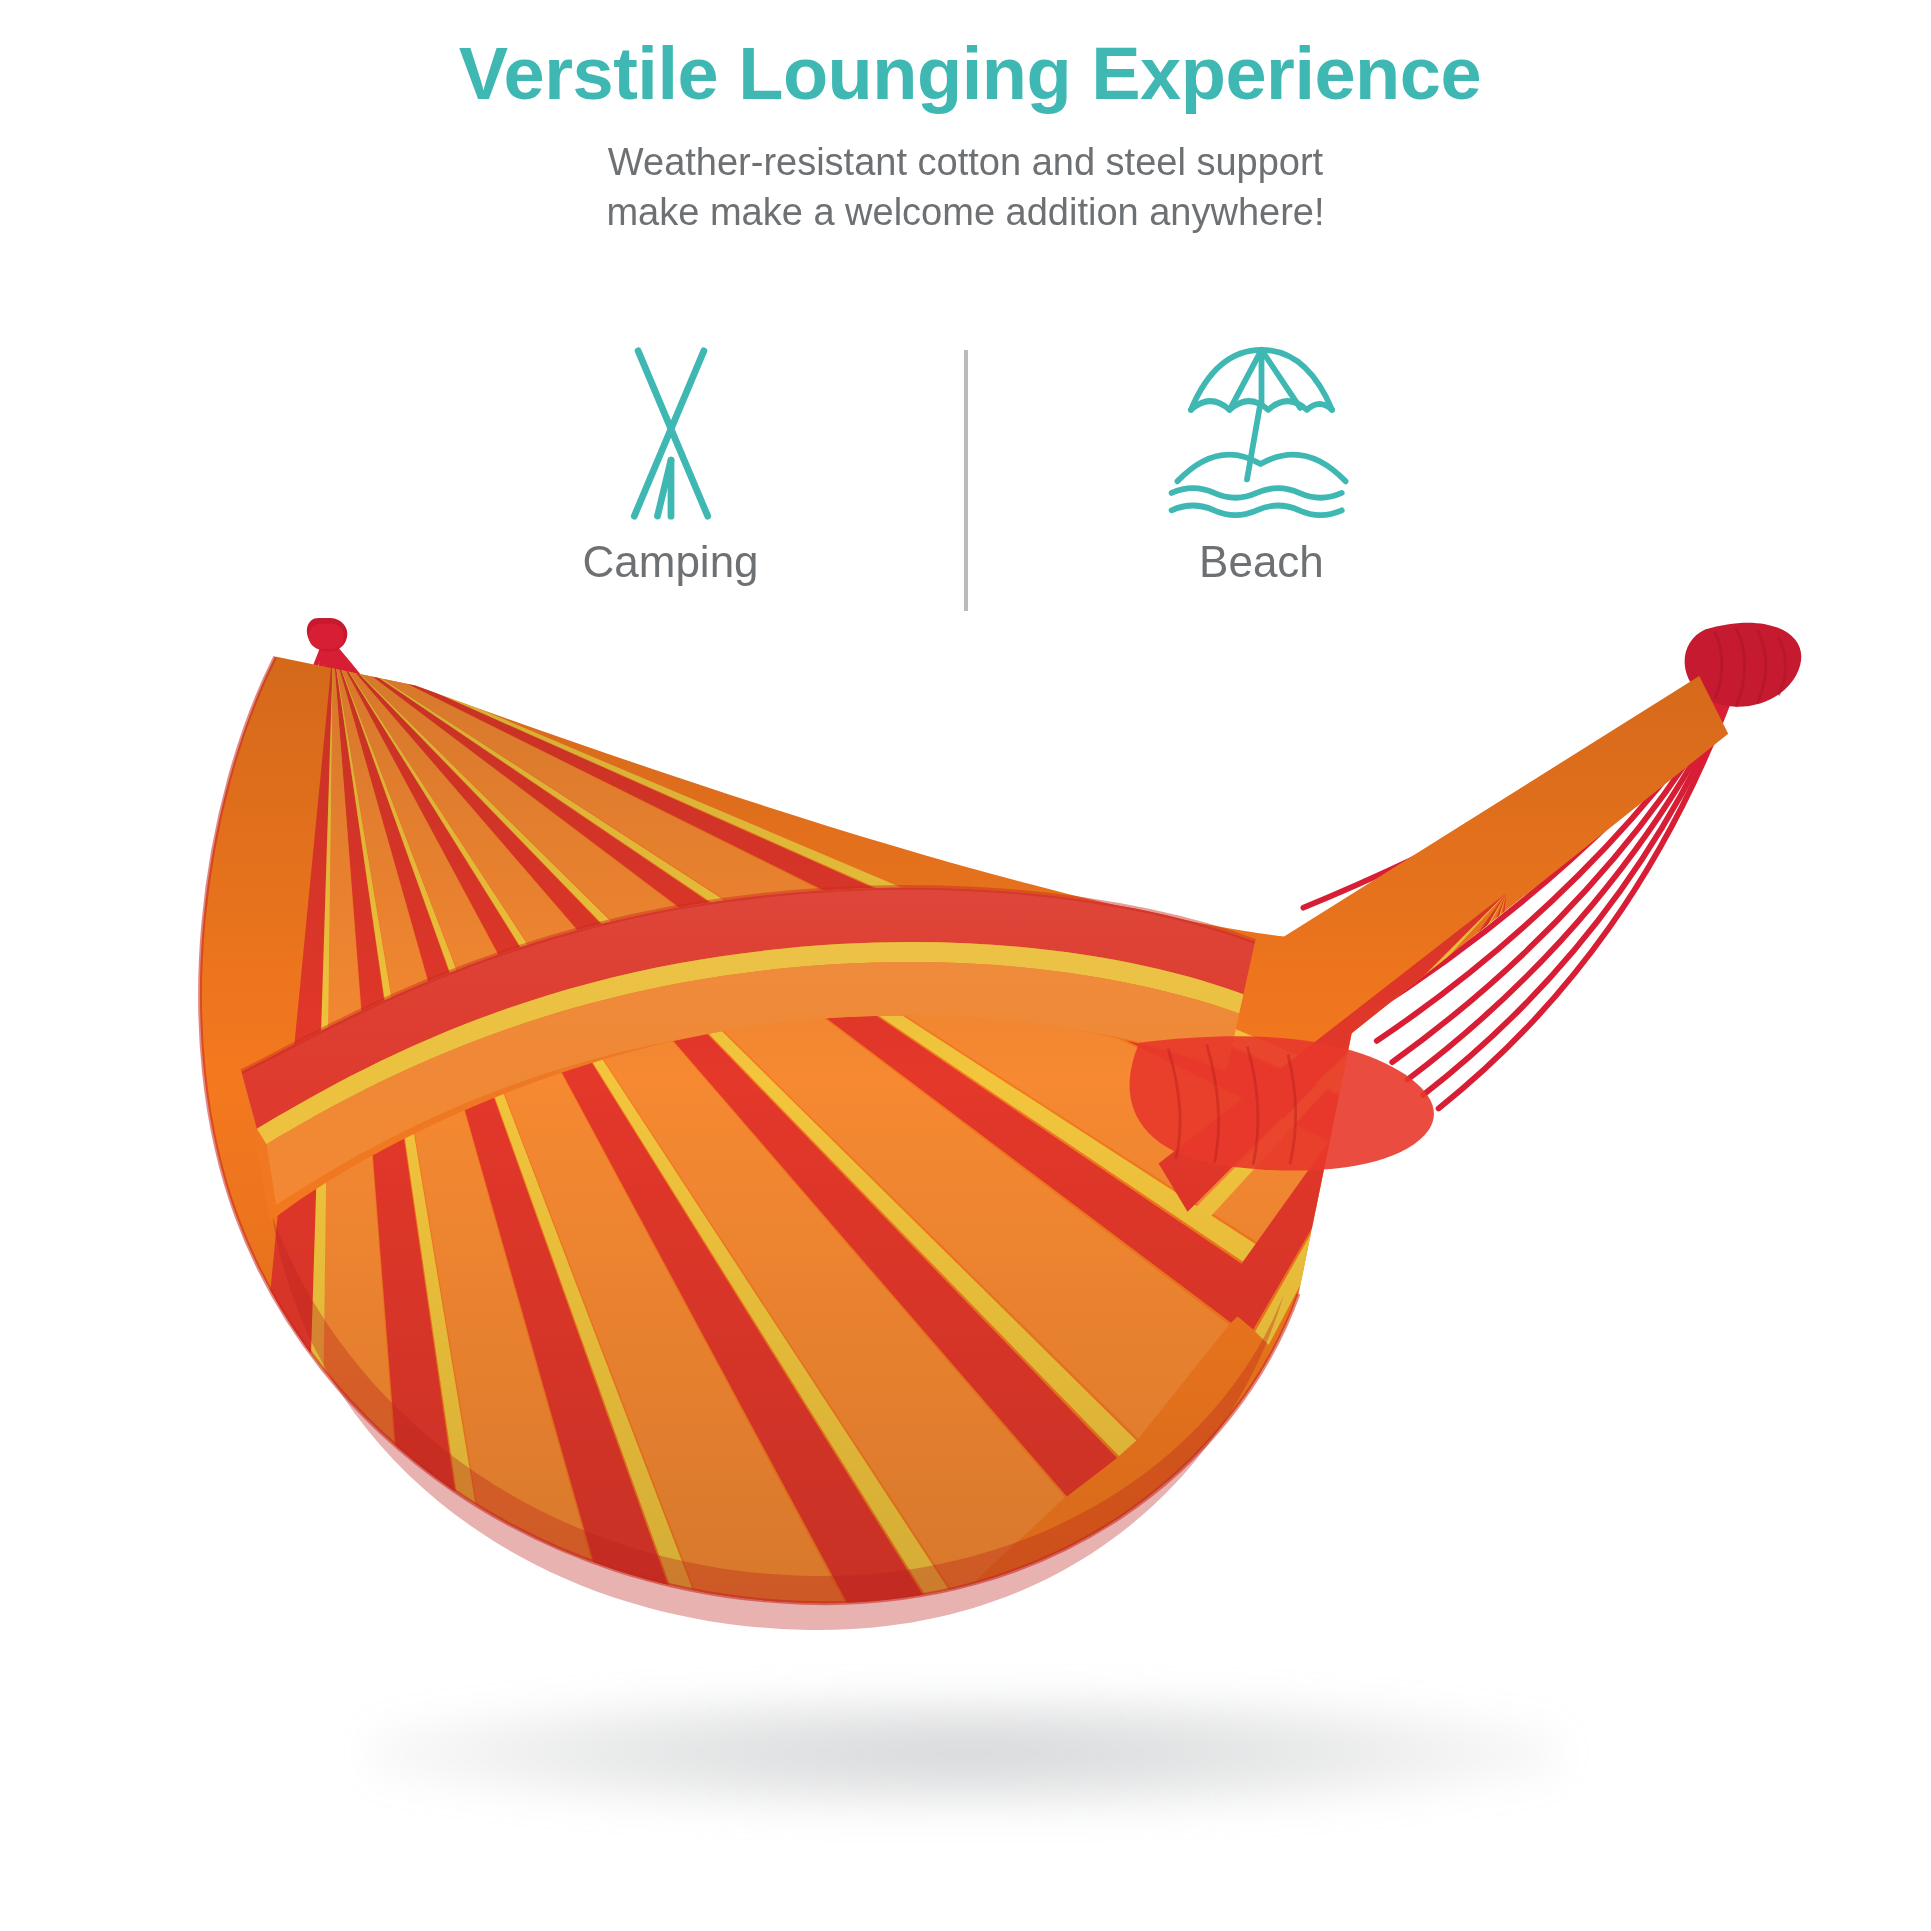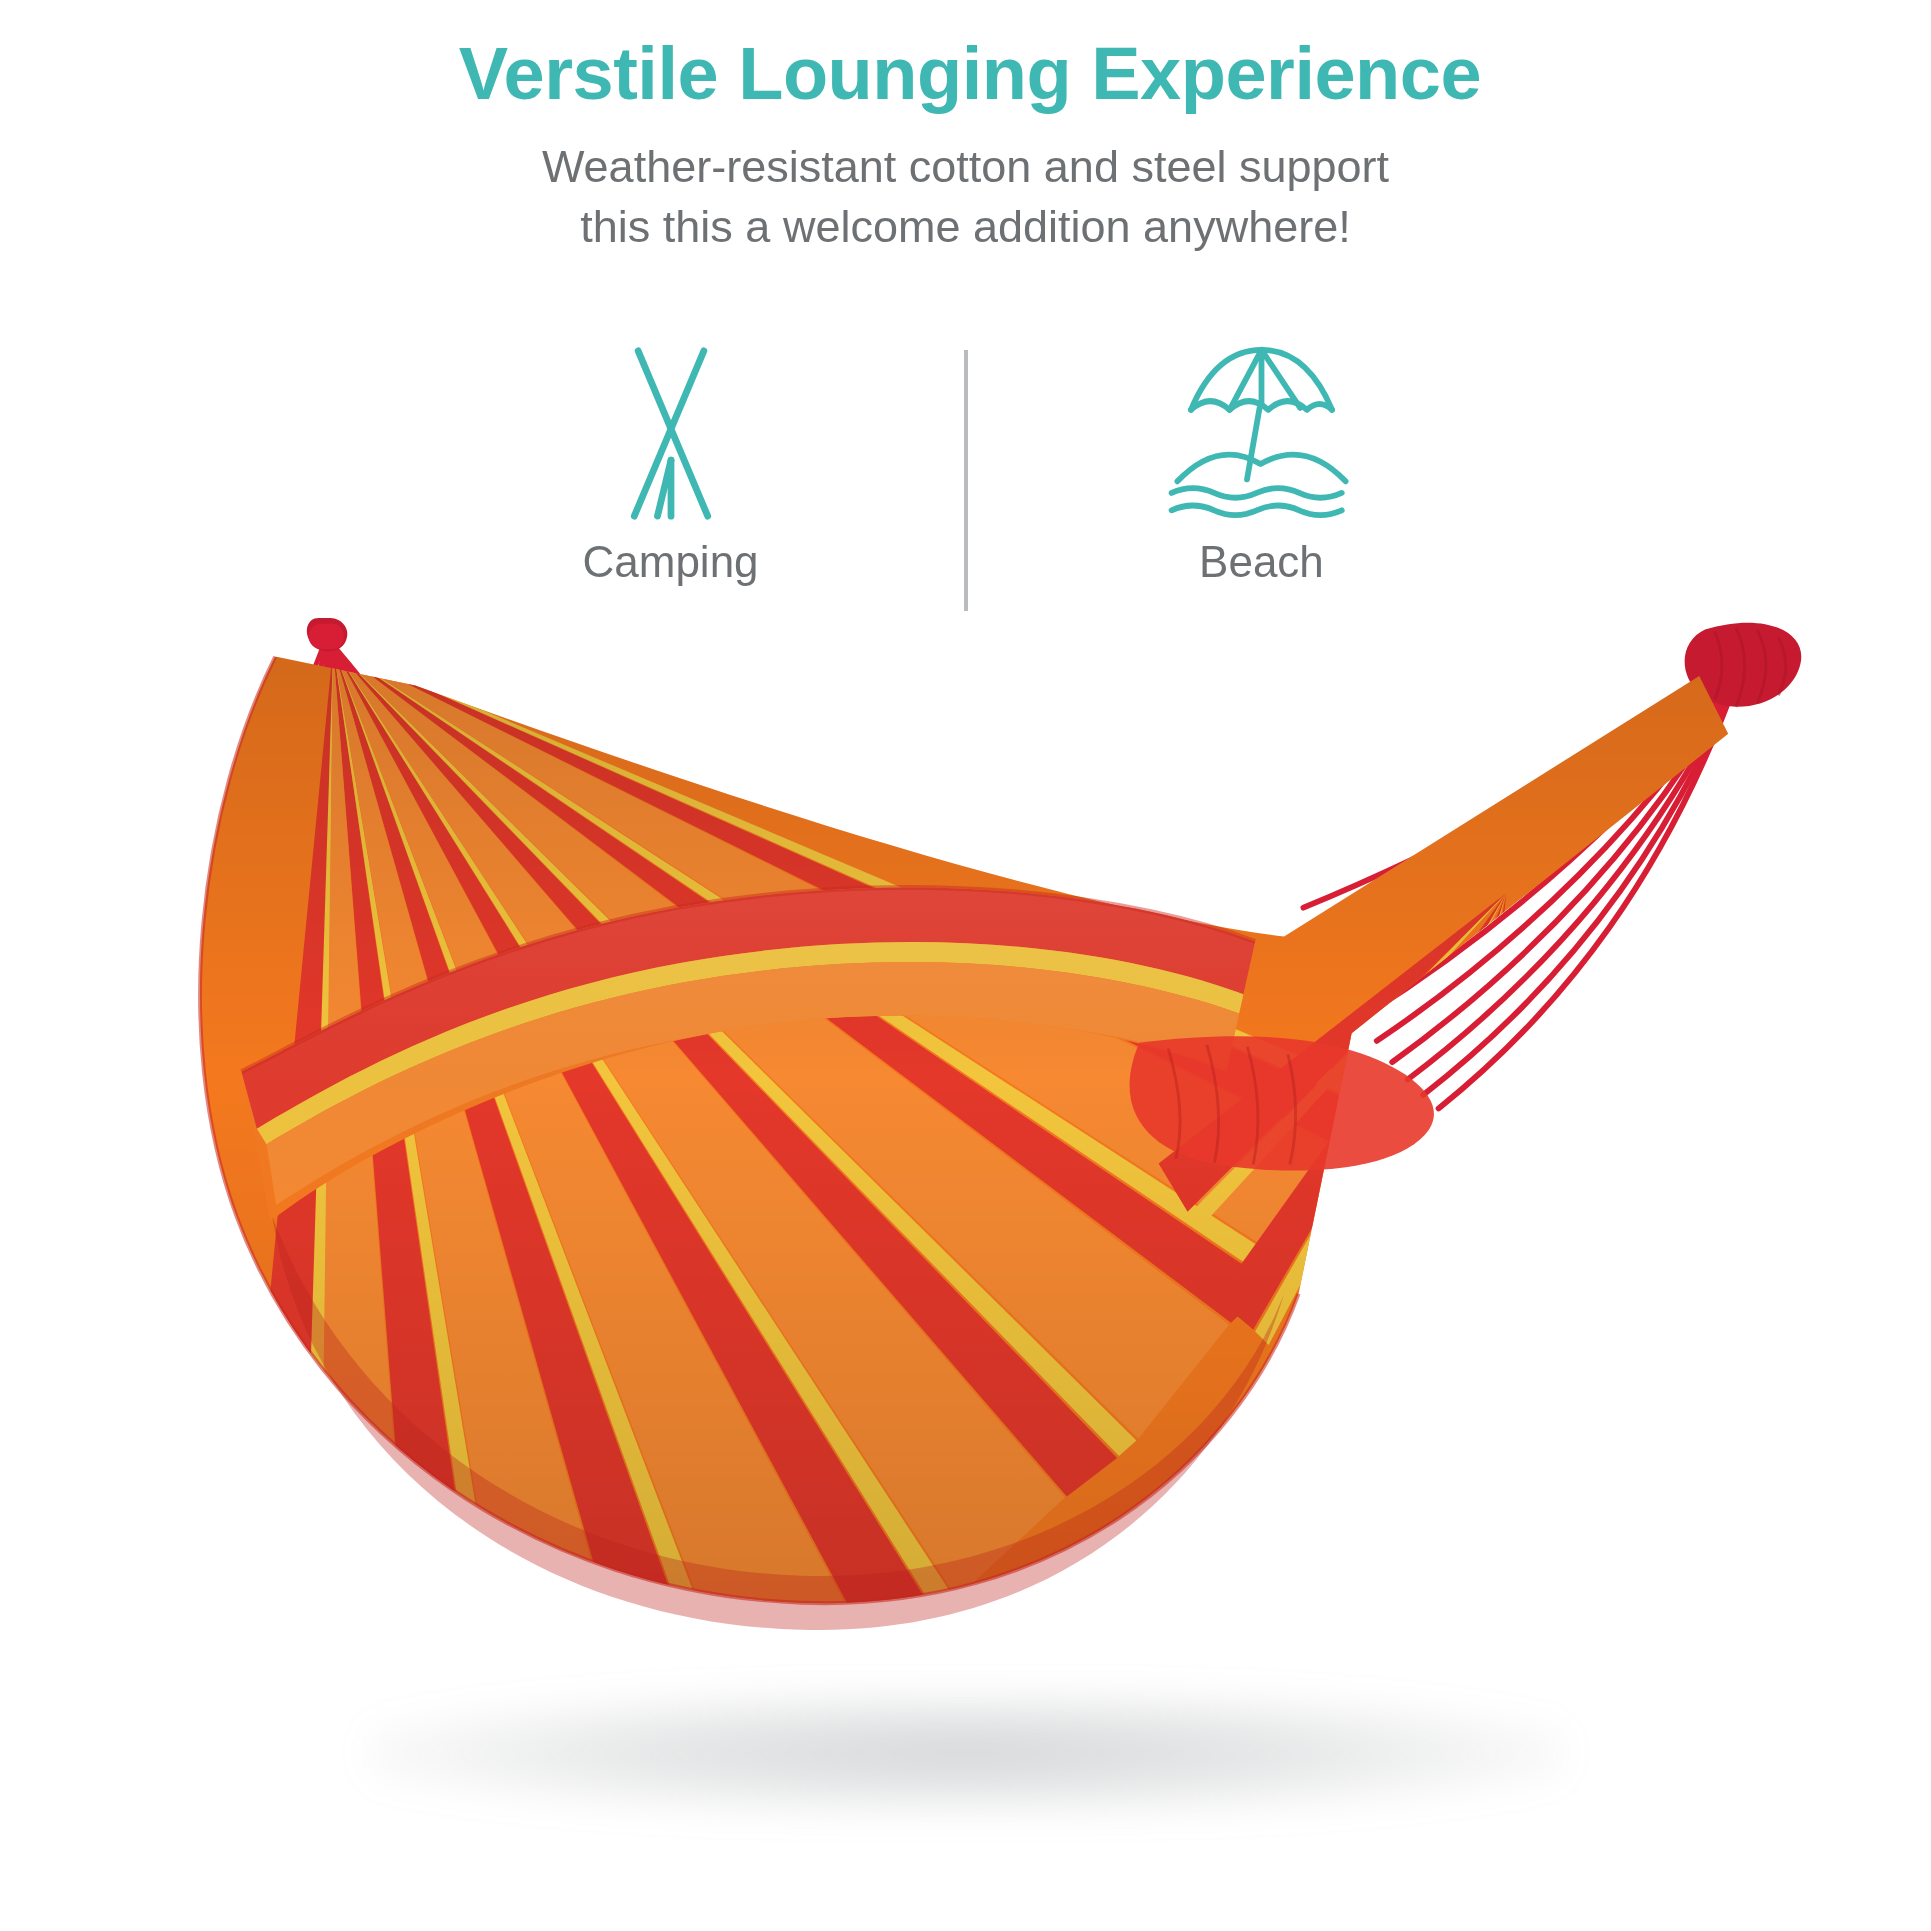--- a/index.html
+++ b/index.html
@@ -36,21 +36,21 @@
     font-weight: 700;
     letter-spacing: -0.5px;
     color: #3FB8B4;
     line-height: 1.12;
     font-family: "Liberation Sans", sans-serif;
     padding-left: 9px;
   }
   .subtitle {
     margin: 0;
     padding-top: 21px;
-    font-size: 45px;
+    font-size: 38px;
     font-weight: 400;
     color: #6E7174;
     line-height: 1.33;
     font-family: "Liberation Sans", sans-serif;
   }
   .subtitle .line {
     display: block;
   }
 
   
@@ -119,21 +119,21 @@
 </style>
 </head>
 <body>
 
 <div class="page">
 
   <div class="header">
     <h1 class="title">Verstile Lounging Experience</h1>
     <p class="subtitle">
       <span class="line">Weather-resistant cotton and steel support</span>
-      <span class="line">this this a welcome addition anywhere!</span>
+      <span class="line">make make a welcome addition anywhere!</span>
     </p>
   </div>
 
   <div class="features">
 
     <div class="feature">
       <div class="feature-icon">
         <svg width="174" height="179" viewBox="0 0 180 185" fill="none" aria-hidden="true">
           <g stroke="#3FB8B4" stroke-width="7" stroke-linecap="round" stroke-linejoin="round" fill="none">
             <path d="M56 7 L128 178"></path>

